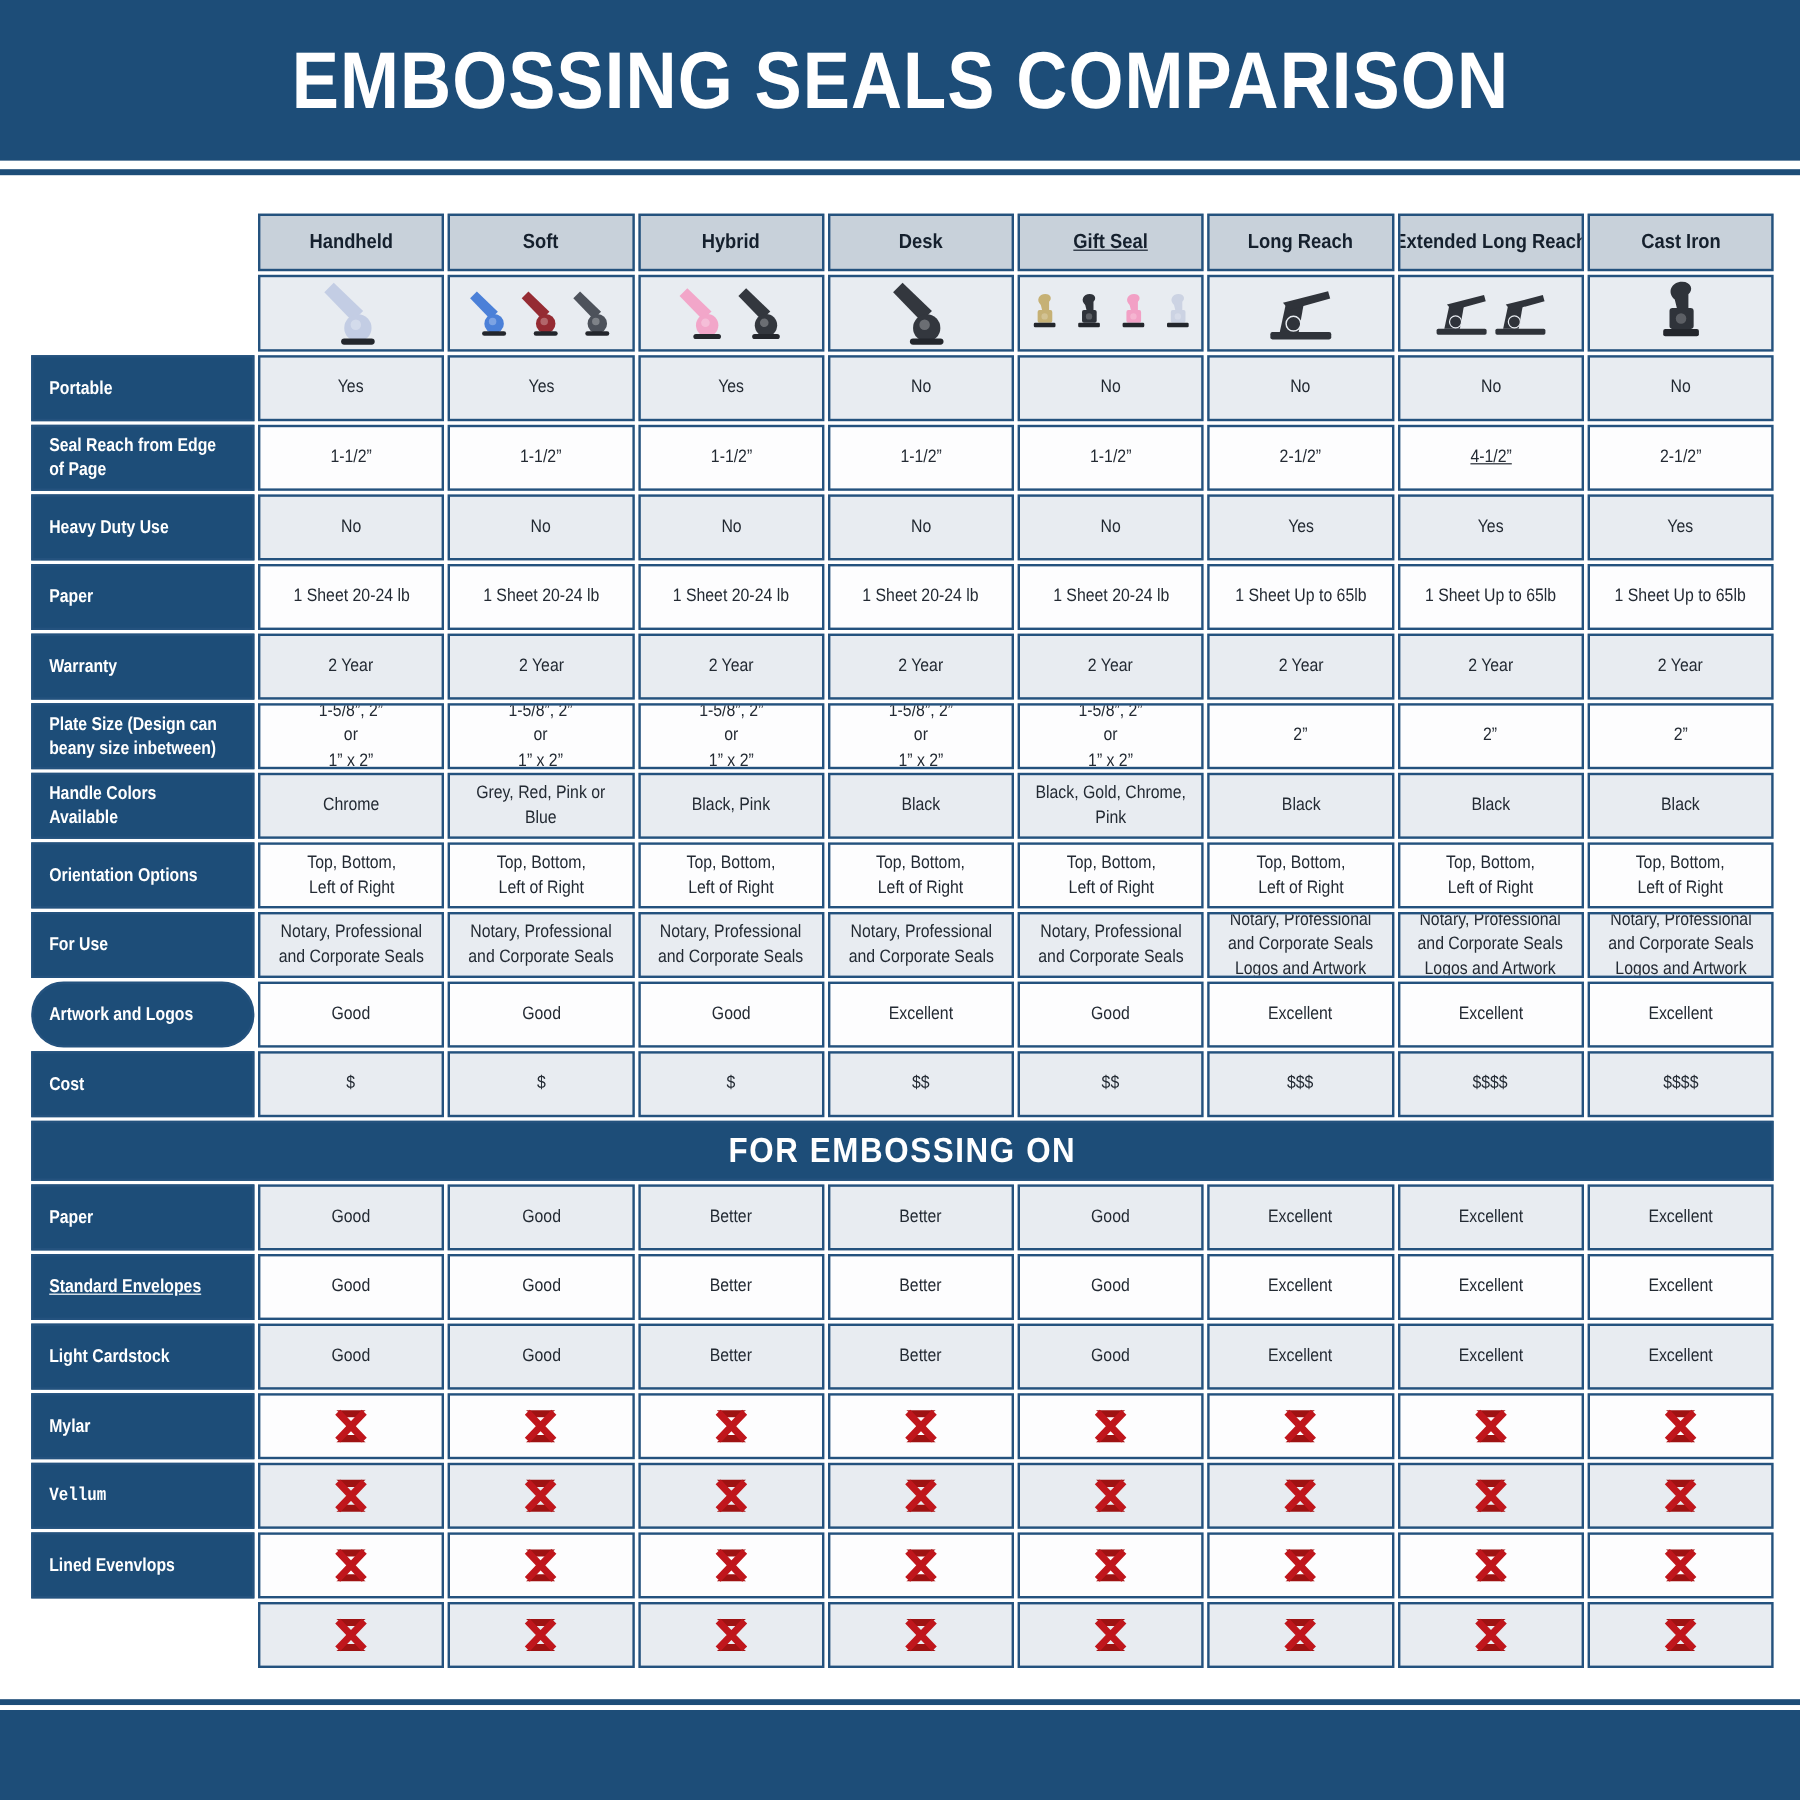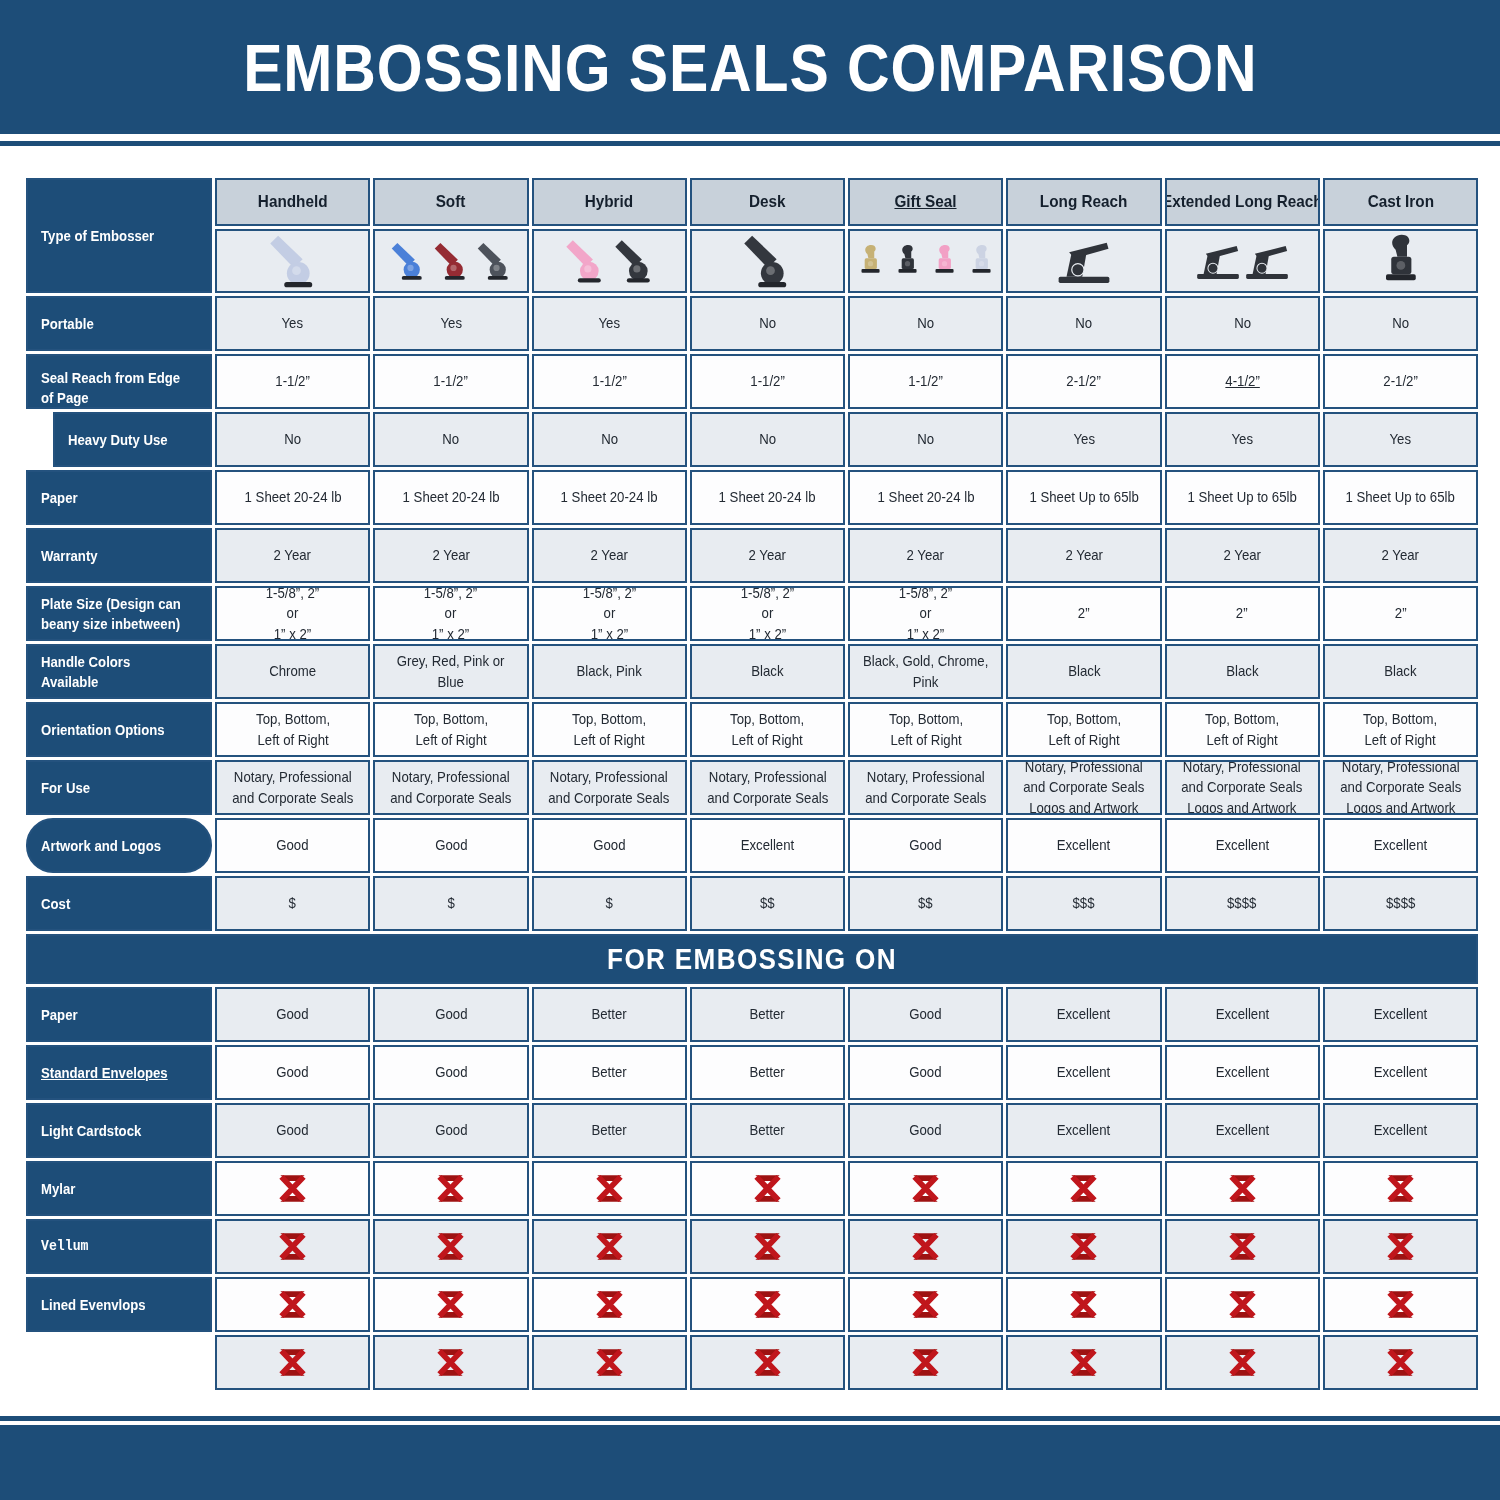--- a/index.html
+++ b/index.html
@@ -56,23 +56,20 @@
 <body>
 
 <div class="title-band">
   <h1>EMBOSSING SEALS COMPARISON</h1>
 </div>
 <div class="stripe-gap"></div>
 <div class="stripe-line"></div>
 
 <div class="table-wrap">
   <div class="grid" id="grid">
-      <div class="cell label" style="grid-area: 1 / 1 / span 2;">
-        <span class="sq">Type of Embosser</span>
-      </div>
       <div class="cell colhead" style="grid-area: 1 / 2;">
         <span class="hq">Handheld</span>
       </div>
       <div class="cell imgcell" style="grid-area: 2 / 2;">
         <svg width="56" height="56" viewBox="0 0 64 64">
           <path d="M6 12 L15 3 L43 30 L33 40 Z" fill="#c3cde4"></path>
           <circle cx="38" cy="46" r="13" fill="#c3cde4"></circle>
           <circle cx="36" cy="43" r="5" fill="#ffffff" opacity="0.28"></circle>
           <rect x="22" y="56" width="32" height="6" rx="3" fill="#23262c"></rect>
         </svg>
@@ -216,21 +213,21 @@
       </div>
       <div class="cell light" style="grid-area: 3 / 7;">
         <span class="vq">No</span>
       </div>
       <div class="cell light" style="grid-area: 3 / 8;">
         <span class="vq">No</span>
       </div>
       <div class="cell light" style="grid-area: 3 / 9;">
         <span class="vq">No</span>
       </div>
-      <div class="cell label" style="grid-area: 4 / 1; align-items: flex-end;">
+      <div class="cell label" style="grid-area: 4 / 1;">
         <span class="sq">Seal Reach from Edge
 of Page</span>
       </div>
       <div class="cell white" style="grid-area: 4 / 2;">
         <span class="vq">1-1/2”</span>
       </div>
       <div class="cell white" style="grid-area: 4 / 3;">
         <span class="vq">1-1/2”</span>
       </div>
       <div class="cell white" style="grid-area: 4 / 4;">
@@ -244,21 +241,21 @@
       </div>
       <div class="cell white" style="grid-area: 4 / 7;">
         <span class="vq">2-1/2”</span>
       </div>
       <div class="cell white" style="grid-area: 4 / 8; text-decoration: underline;">
         <span class="vq">4-1/2”</span>
       </div>
       <div class="cell white" style="grid-area: 4 / 9;">
         <span class="vq">2-1/2”</span>
       </div>
-      <div class="cell label" style="grid-area: 5 / 1; margin-left: 27px;">
+      <div class="cell label" style="grid-area: 5 / 1;">
         <span class="sq">Heavy Duty Use</span>
       </div>
       <div class="cell light" style="grid-area: 5 / 2;">
         <span class="vq">No</span>
       </div>
       <div class="cell light" style="grid-area: 5 / 3;">
         <span class="vq">No</span>
       </div>
       <div class="cell light" style="grid-area: 5 / 4;">
         <span class="vq">No</span>

